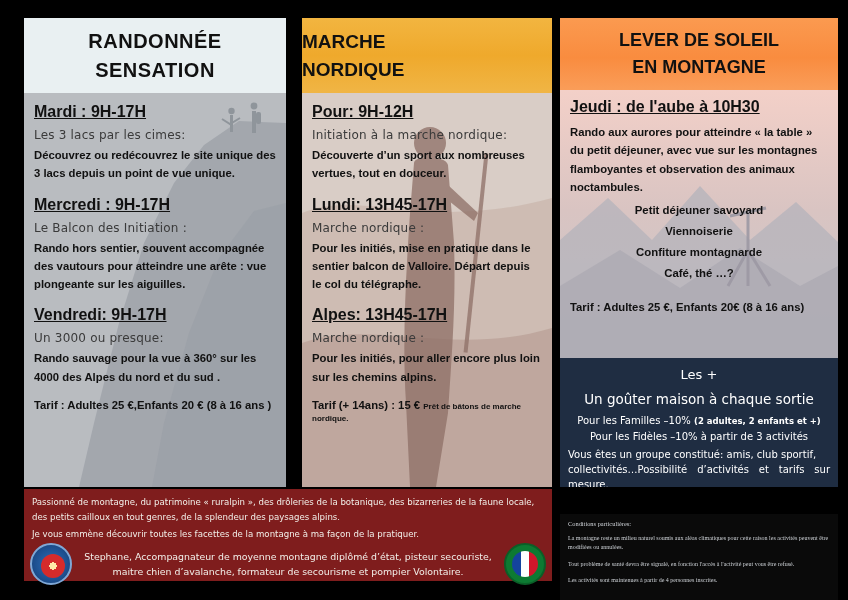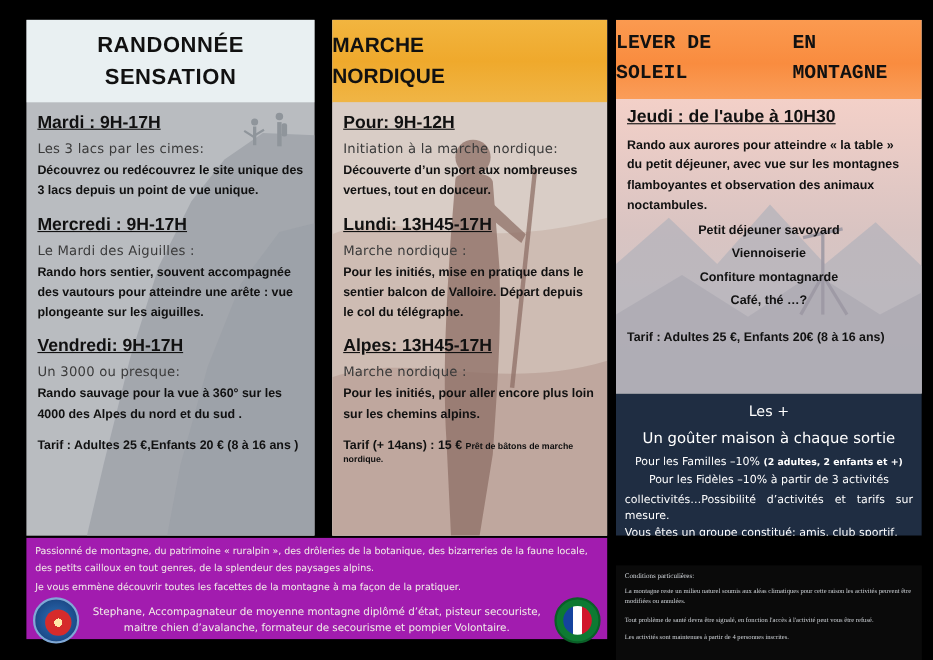--- a/index.html
+++ b/index.html
@@ -38,21 +38,21 @@
   #col2 .head .t { font-size: 19px; font-weight:bold; color:#111; line-height:1.45; }
   #col2 .body { position:relative; height:394px; padding: 10px 10px 0 10px; }
   #col2 .bg { position:absolute; inset:0; z-index:0; }
   #col2 .inner { position:relative; z-index:2; }
 
   
   #col3 { left: 560px; top: 18px; width: 278px; height: 469px; background:#000; }
   #col3 .card { position:relative; height: 340px; overflow:hidden; background:#c6c7cb; }
   #col3 .head {
     height: 72px; background: linear-gradient(180deg,#fb9a50 0%,#f98c3f 55%,#fa9d59 100%);
-    display:flex; flex-direction:row; align-items:center; justify-content:center;font-family:Liberation Mono, monospace;
+    display:flex; flex-direction:column; align-items:center; justify-content:center;
   }
   #col3 .head .t { font-size: 18px; font-weight:bold; color:#111; line-height:1.5; }
   #col3 .cbody { position:relative; height:268px; padding: 8px 10px 0 10px; }
   #col3 .bg { position:absolute; inset:0; z-index:0; }
   #col3 .inner { position:relative; z-index:2; }
   #col3 .plus {
     position:relative; height:129px; background:#1f2d42; color:#fff;
     padding: 6px 6px 0 6px; text-align:center;
   }
 
@@ -77,21 +77,21 @@
   .plus .ptitle { font-family:"DejaVu Sans", sans-serif; font-size: 13px; margin: 3px 0 9px; }
   .plus .pmain  { font-family:"DejaVu Sans", sans-serif; font-size: 13.5px; margin-bottom: 8px; }
   .plus .pline  { font-family:"DejaVu Sans", sans-serif; font-size: 10px; margin-bottom: 5px; }
   .plus .pline .tiny { font-size: 8.5px; font-weight: bold; }
   .plus .pfoot  { font-family:"DejaVu Sans", sans-serif; font-size: 10px; line-height:1.5; text-align:justify; padding:0 2px; }
   .plus .pfoot span { display:block; }
 
   
   #bio {
     position:absolute; left:24px; top:489px; width:528px; height:92px;
-    background:#a21caf; color:#f2efe9;
+    background:#7f1d1d; color:#f2efe9;
     font-family:"DejaVu Sans", sans-serif;
   }
   #bio .ptxt { padding: 6px 8px 0 8px; font-size: 8.6px; line-height: 1.72; }
   #bio .sig { display:flex; align-items:center; justify-content:space-between; padding: 2px 6px 0 6px; }
   #bio .sigtxt { flex:1; text-align:center; font-size: 9.4px; line-height:1.6; padding: 0 4px; }
 
   .badge { width:42px; height:42px; border-radius:50%; flex:0 0 42px; position:relative; }
   .badge.blue {
     background: radial-gradient(circle at 50% 50%, #2e6fb7 0%, #1d4f8f 62%, #143a6b 100%);
     border: 2px solid #7fa8d6;
@@ -142,21 +142,21 @@
         </g>
       </svg>
       <div class="inner">
         <div class="block">
           <span class="day">Mardi : 9H-17H</span>
           <div class="sub">Les 3 lacs par les cimes:</div>
           <div class="desc">Découvrez ou redécouvrez le site unique des 3 lacs depuis un point de vue unique.</div>
         </div>
         <div class="block">
           <span class="day">Mercredi : 9H-17H</span>
-          <div class="sub">Le Mardi des Aiguilles :</div>
+          <div class="sub">Le Balcon des Initiation :</div>
           <div class="desc">Rando hors sentier, souvent accompagnée des vautours pour atteindre une arête : vue plongeante sur les aiguilles.</div>
         </div>
         <div class="block">
           <span class="day">Vendredi: 9H-17H</span>
           <div class="sub">Un 3000 ou presque:</div>
           <div class="desc">Rando sauvage pour la vue à 360° sur les 4000 des Alpes du nord et du sud .</div>
         </div>
         <div class="tarif">Tarif : Adultes 25 €,Enfants 20 € (8 à 16 ans )</div>
       </div>
     </div>
@@ -242,22 +242,22 @@
 
     <div class="plus">
       <div class="ptitle">Les +</div>
       <div class="pmain">Un goûter maison à chaque sortie</div>
       <div class="pline">
         <span>Pour les Familles –10%</span>
         <span class="tiny">(2 adultes, 2 enfants et +)</span>
       </div>
       <div class="pline">Pour les Fidèles –10% à partir de 3 activités</div>
       <div class="pfoot">
+        <span>Vous êtes un groupe constitué: amis, club sportif,</span>
         <span>collectivités…Possibilité d’activités et tarifs sur mesure.</span>
-        <span>Vous êtes un groupe constitué: amis, club sportif,</span>
       </div>
     </div>
   </div>
 
   <div id="bio">
     <div class="ptxt">Passionné de montagne, du patrimoine « ruralpin », des drôleries de la botanique, des bizarreries de la faune locale, des petits cailloux en tout genres, de la splendeur des paysages alpins.</div>
     <div class="ptxt" style="padding-top:2px;">Je vous emmène découvrir toutes les facettes de la montagne à ma façon de la pratiquer.</div>
     <div class="sig">
       <div class="badge blue"></div>
       <div class="sigtxt">

